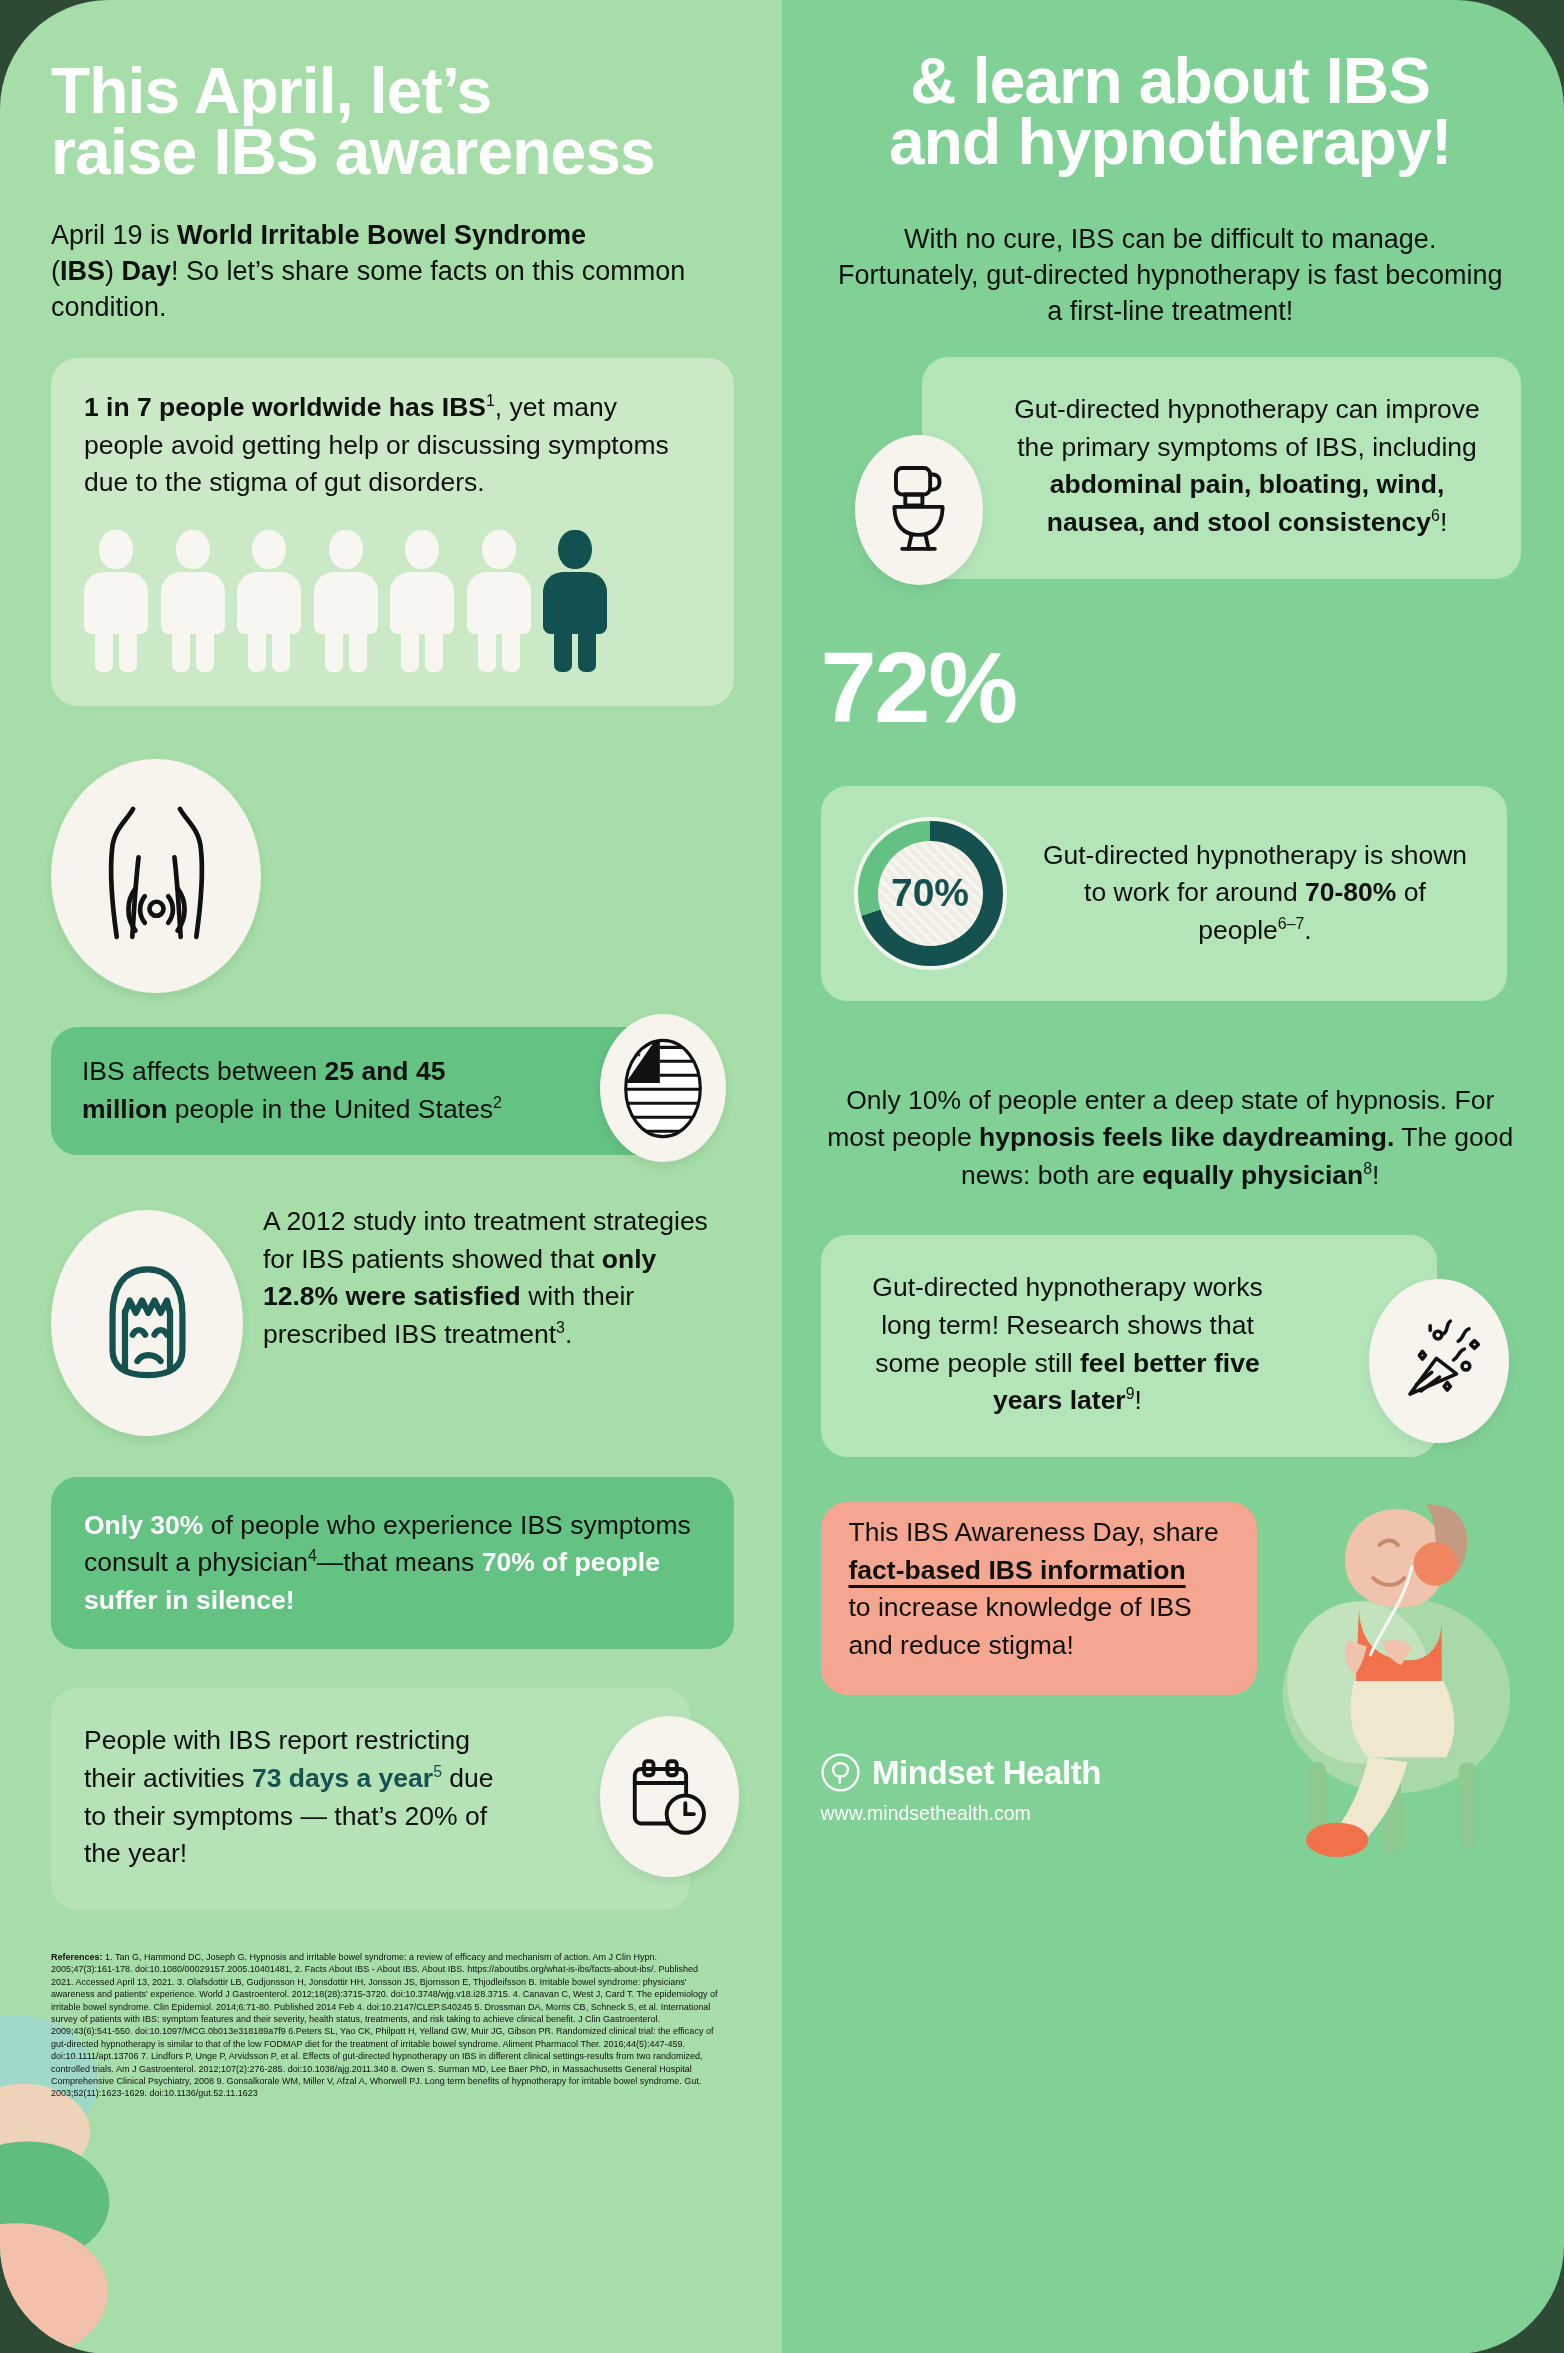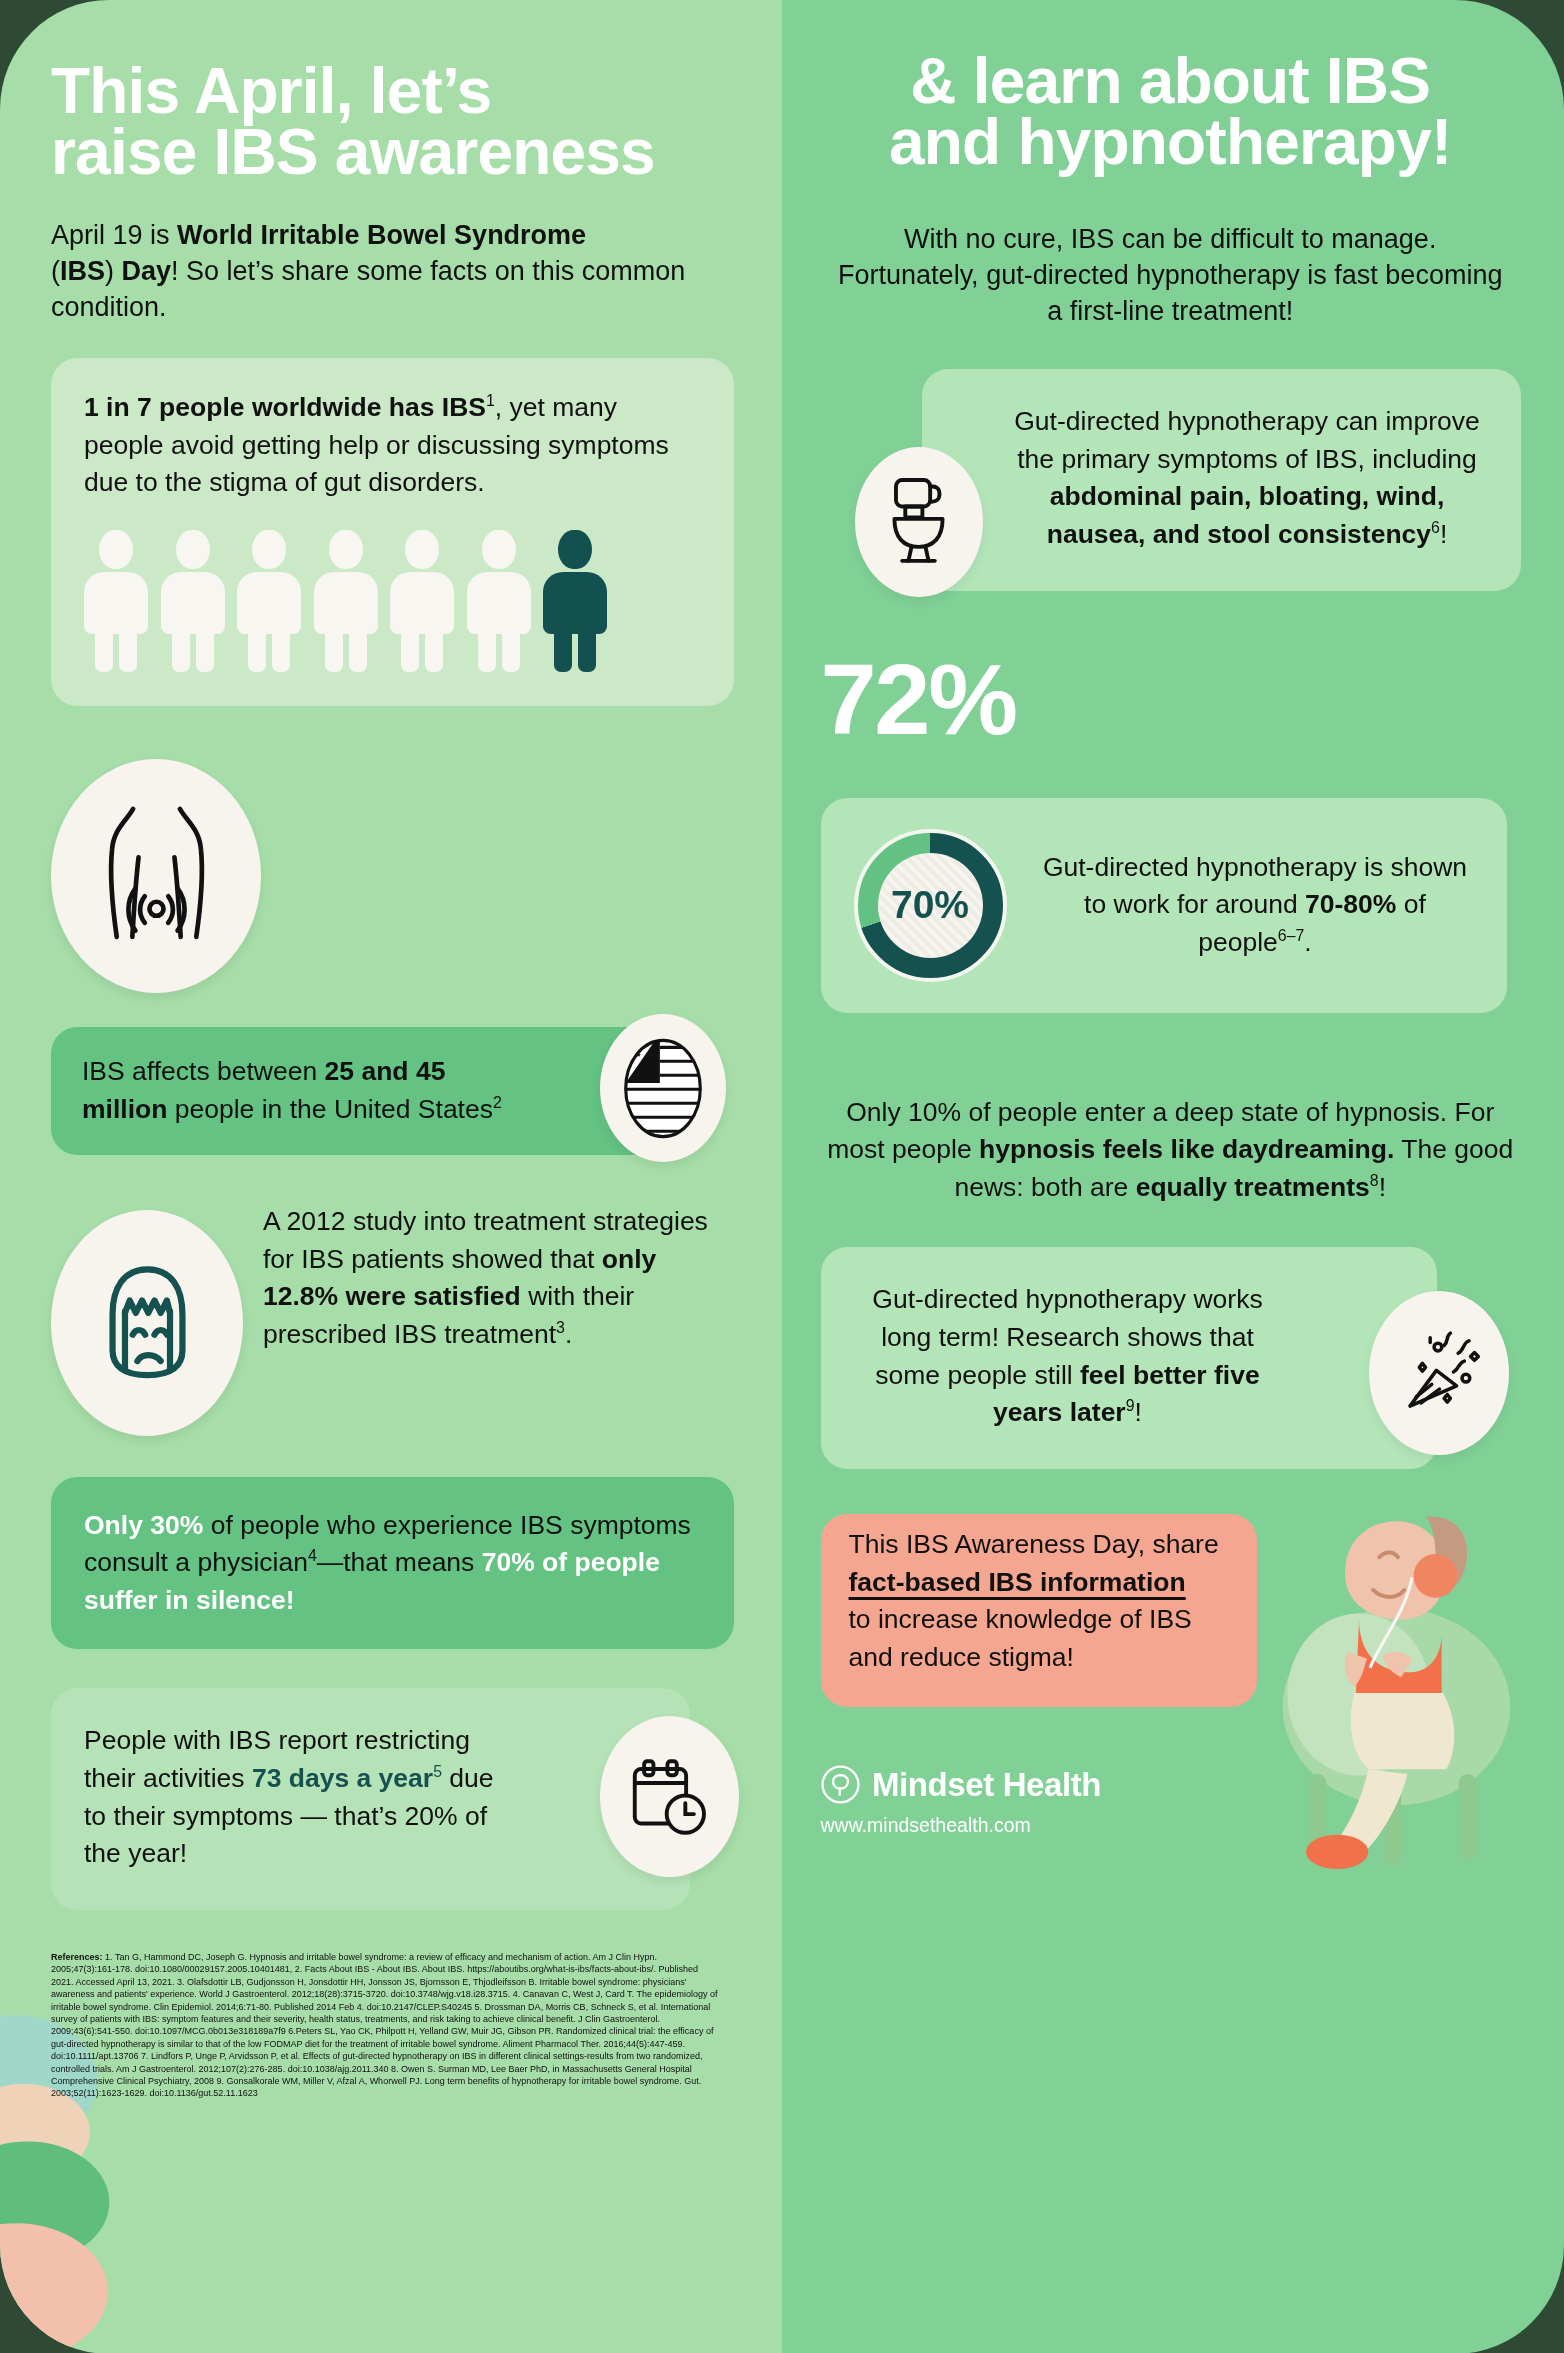--- a/index.html
+++ b/index.html
@@ -305,21 +305,21 @@
   <div class="col col-right">
     <div class="inner" style="padding:51px 44px 0 39px;">
 
       <h1 class="head" style="text-align:center;">
         <span>&amp; learn about IBS</span><br>
         <span>and hypnotherapy!</span>
       </h1>
 
       <p class="lede" style="margin-top:48px;text-align:center;padding:0 17px;">With no cure, IBS can be difficult to manage. Fortunately, gut-directed hypnotherapy is fast becoming a first-line treatment!</p>
 
-      <div style="position:relative;margin-top:40px;">
+      <div style="position:relative;margin-top:28px;">
         <div class="card card-pale-r" style="margin-left:101px;width:599px;padding:34px 31px 37px 83px;">
           <p class="body" style="text-align:center;">
             <span>Gut-directed hypnotherapy can improve the primary symptoms of IBS, including </span><b>abdominal pain, bloating, wind, nausea, and stool consistency</b><sup>6</sup><span>!</span>
           </p>
         </div>
         <div class="badge" style="position:absolute;left:34px;top:78px;width:128px;height:150px;border-radius:50%/50%;">
           <svg width="73" height="94" viewBox="0 0 94 120" fill="none" stroke="#111" stroke-width="5" stroke-linecap="round" stroke-linejoin="round">
             <rect x="18" y="6" width="44" height="34" rx="8"></rect>
             <path d="M62 14 C72 14 74 18 74 24 C74 30 72 34 62 34"></path>
             <rect x="30" y="40" width="22" height="14"></rect>
@@ -338,21 +338,21 @@
         <div class="donut">
           <span class="dnum">70%</span>
         </div>
         <p class="body" style="flex:1;text-align:center;">
           <span>Gut-directed hypnotherapy is shown to work for around </span><b>70-80%</b><span> of people</span><sup>6–7</sup><span>.</span>
         </p>
       </div>
 
       <div style="display:flex;align-items:flex-start;gap:18.7px;margin-top:31px;">
         <p class="body" style="flex:1;text-align:center;padding-top:50px;">
-          <span>Only 10% of people enter a deep state of hypnosis. For most people </span><b>hypnosis feels like daydreaming.</b><span> The good news: both are </span><b>equally treatments</b><sup>8</sup><span>!</span>
+          <span>Only 10% of people enter a deep state of hypnosis. For most people </span><b>hypnosis feels like daydreaming.</b><span> The good news: both are </span><b>equally physician</b><sup>8</sup><span>!</span>
         </p>
       </div>
 
       <div style="position:relative;margin-top:41px;">
         <div class="card card-pale-r" style="width:616px;padding:34px 156px 37px 34px;">
           <p class="body" style="text-align:center;">
             <span>Gut-directed hypnotherapy works long term! Research shows that some people still </span><b>feel better five years later</b><sup>9</sup><span>!</span>
           </p>
         </div>
         <div class="badge" style="position:absolute;right:11px;top:44px;width:140px;height:164px;border-radius:50%/50%;">

